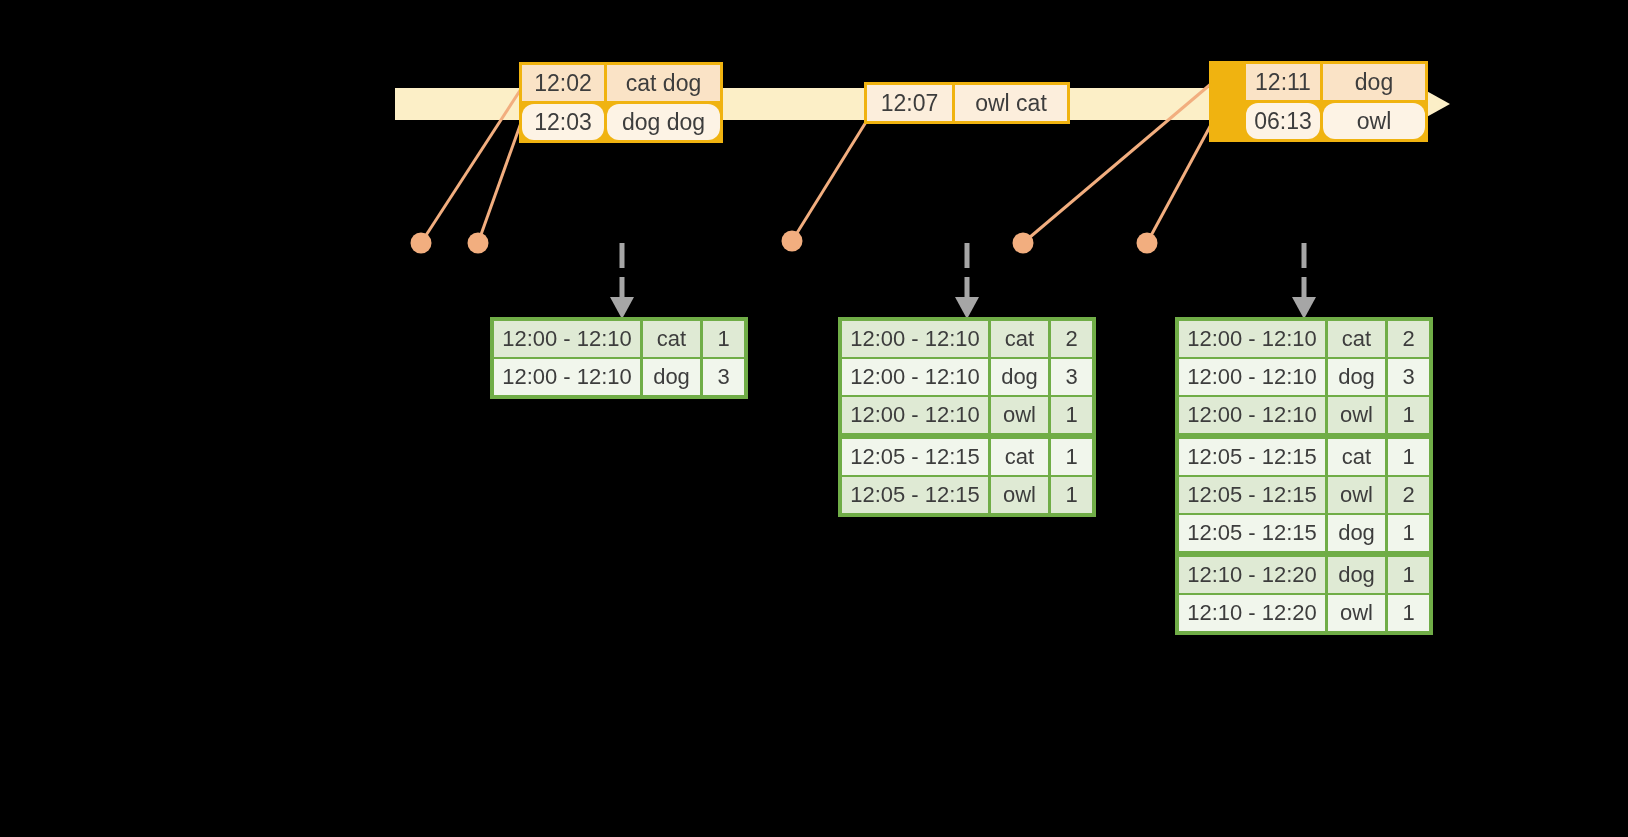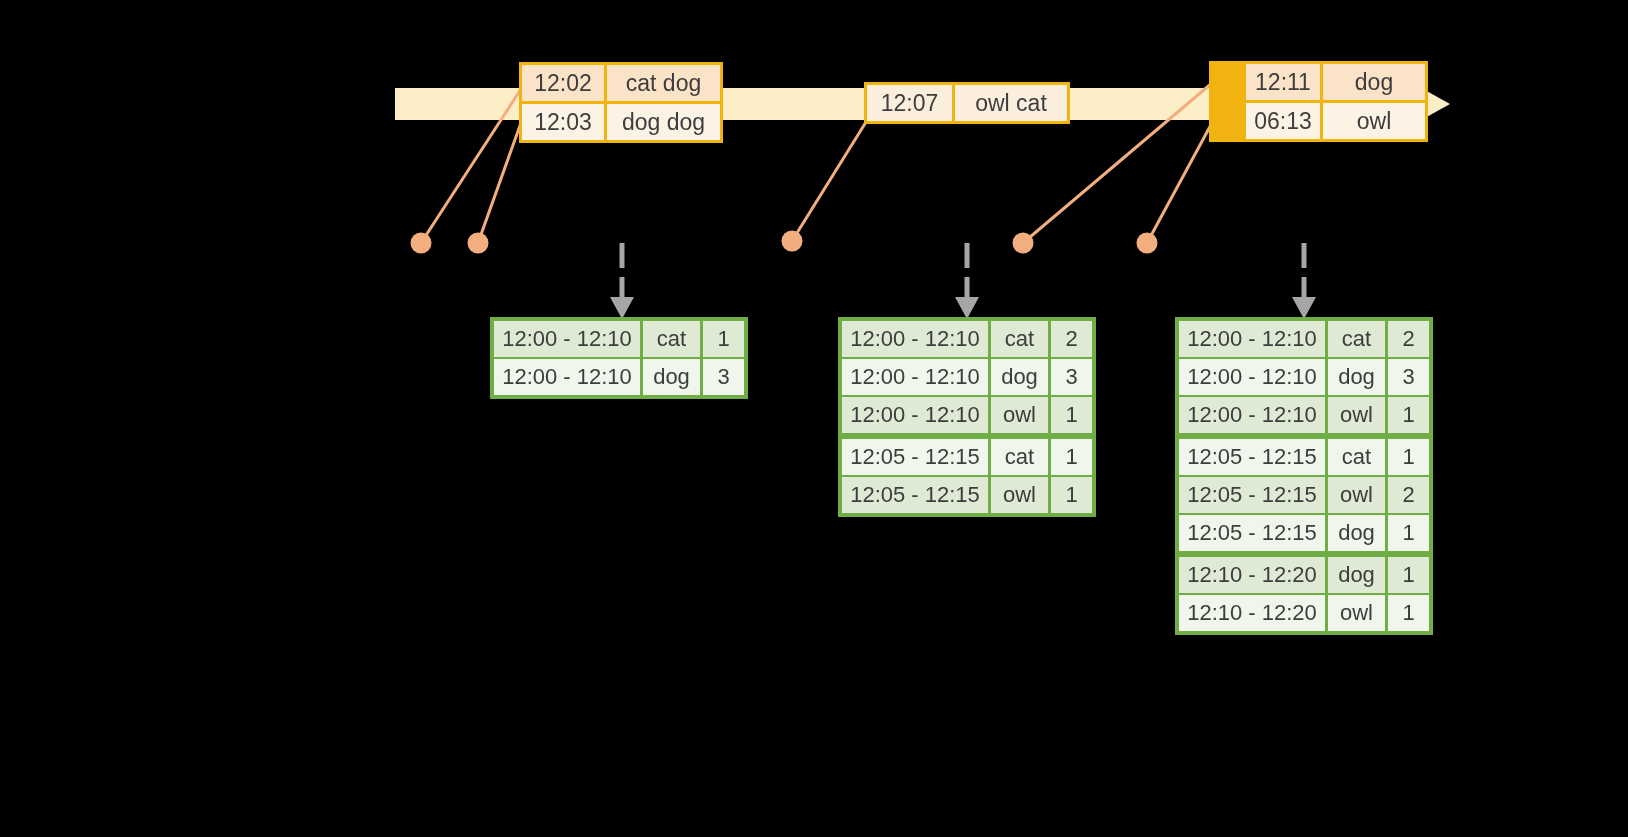--- a/index.html
+++ b/index.html
@@ -20,21 +20,21 @@
     position:absolute;display:flex;flex-direction:column;gap:3px;
     border:3px solid var(--event-border);background:var(--event-border);
   }
   .erow{display:grid;gap:3px;height:36px;}
   .et-a .erow{grid-template-columns:82px 113px;}
   .et-b .erow{grid-template-columns:85px 112px;}
   .et-c .erow{grid-template-columns:74px 102px;padding-left:34px;}
   .cell{display:flex;align-items:center;justify-content:center;font-size:23px;line-height:1;}
   .fill-dark{background:var(--event-fill-dark);}
   .fill-mid{background:var(--event-fill-mid);}
-  .fill-light{background:var(--event-fill-light);}
+  .fill-light{background:var(--event-fill-light);border-radius:12px;}
 
   .result-table{
     position:absolute;display:flex;flex-direction:column;gap:2px;
     border:4px solid var(--result-border);background:var(--result-border);
   }
   .rrow{display:grid;grid-template-columns:146px 57px 41px;gap:3px;height:36px;}
   .rrow.group-start{border-top:4px solid var(--result-border);}
   .rrow .cell{font-size:22px;}
   .rrow:nth-child(odd) .cell{background:var(--result-fill-dark);}
   .rrow:nth-child(even) .cell{background:var(--result-fill-light);}

